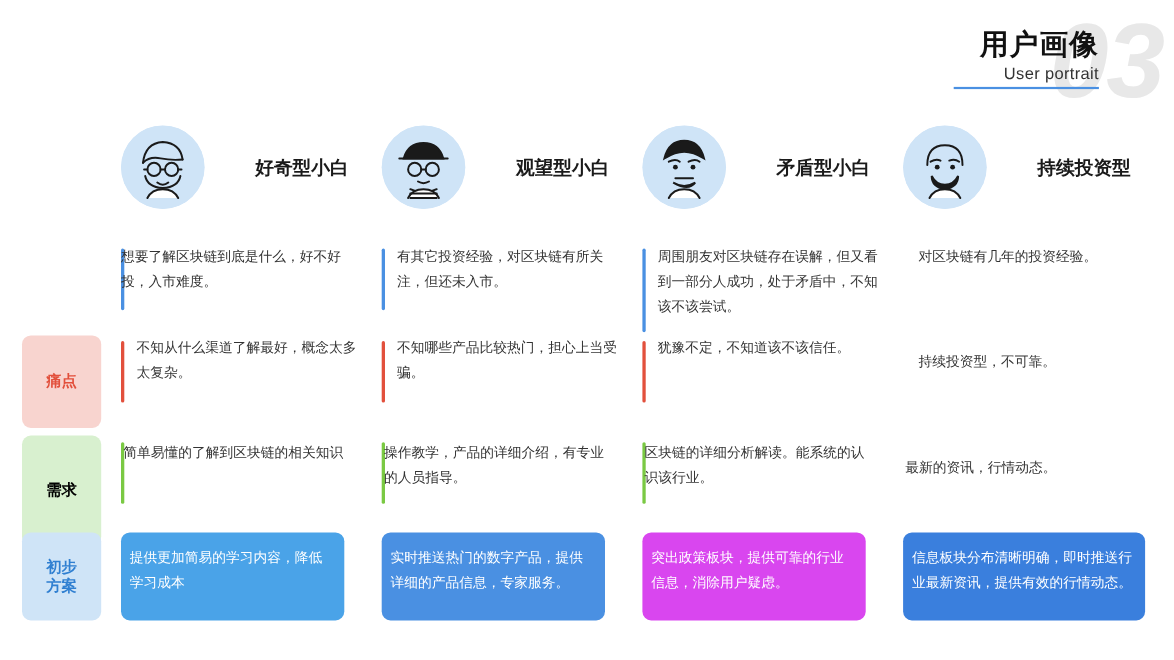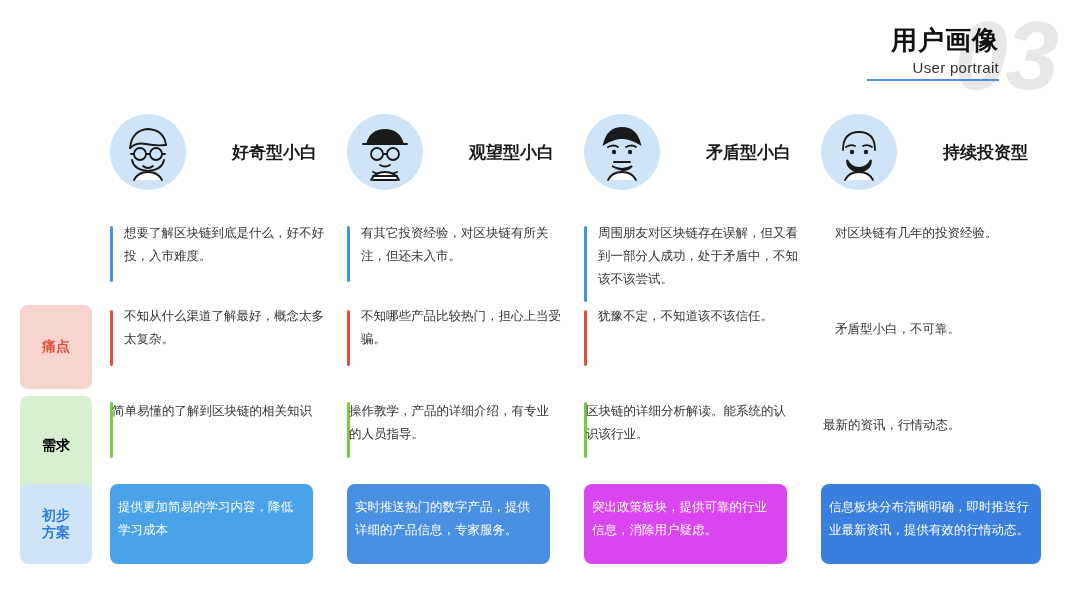--- a/index.html
+++ b/index.html
@@ -227,21 +227,21 @@
             <path d="M33 52 q5 4 10 0"></path>
             <path d="M22 46 q2 10 16 11 q14 -1 16 -11"></path>
             <path d="M24 66 q4 -8 14 -8 q10 0 14 8" fill="#ffffff" stroke="#1a1a1a"></path>
           </g>
         </svg>
       </div>
       <div class="persona-name">好奇型小白</div>
     </div>
 
     <div class="bar bar-desc" style="background:#4a90e2"></div>
-    <div class="cell cell-desc" style="padding-left:14px">想要了解区块链到底是什么，好不好投，入市难度。</div>
+    <div class="cell cell-desc" style="padding-left:0">想要了解区块链到底是什么，好不好投，入市难度。</div>
 
     <div class="bar bar-pain" style="background:#e2503c"></div>
     <div class="cell cell-pain">不知从什么渠道了解最好，概念太多太复杂。</div>
 
     <div class="bar bar-need" style="background:#7ac943"></div>
     <div class="cell cell-need">简单易懂的了解到区块链的相关知识</div>
 
     <div class="plan-card" style="background:#4aa3e8">提供更加简易的学习内容，降低学习成本</div>
   </div>
 
@@ -324,20 +324,20 @@
             <path d="M26 46 q4 8 12 8 q8 0 12 -8 q0 10 -12 12 q-12 -2 -12 -12 z" fill="#1a1a1a"></path>
             <path d="M24 66 q4 -8 14 -8 q10 0 14 8" fill="#ffffff" stroke="#1a1a1a"></path>
           </g>
         </svg>
       </div>
       <div class="persona-name">持续投资型</div>
     </div>
 
     <div class="cell cell-desc" style="padding-left:14px">对区块链有几年的投资经验。</div>
 
-    <div class="cell cell-pain" style="top:318px">矛盾型小白，不可靠。</div>
+    <div class="cell cell-pain" style="top:318px">持续投资型，不可靠。</div>
 
     <div class="cell cell-need" style="top:414px">最新的资讯，行情动态。</div>
 
     <div class="plan-card wide" style="background:#3a7fdd">信息板块分布清晰明确，即时推送行业最新资讯，提供有效的行情动态。</div>
   </div>
 
 </div>
 
 </body></html>

